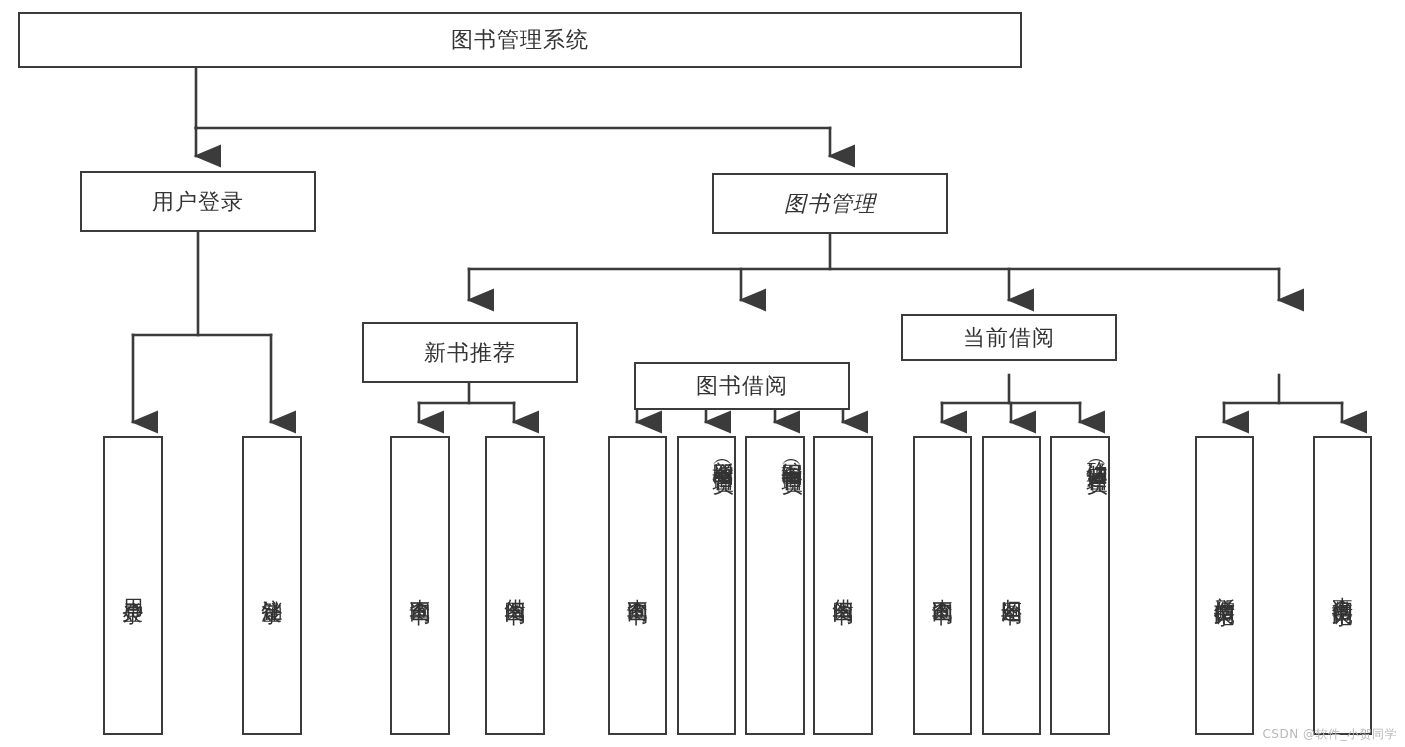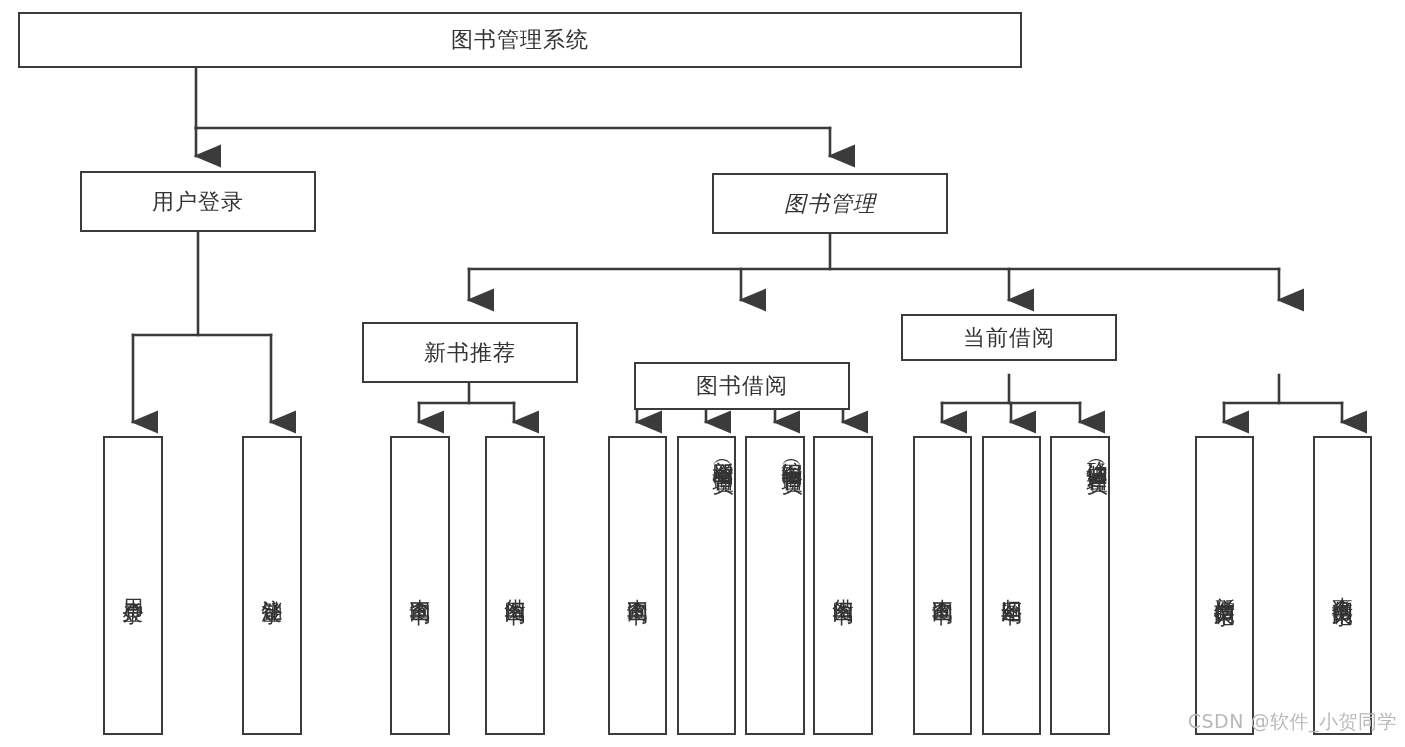--- a/index.html
+++ b/index.html
@@ -36,22 +36,22 @@
     writing-mode:vertical-rl;
     text-orientation:upright;
     display:block;
     white-space:nowrap;
     line-height:1.05;
   }
   .node.v.center{align-items:center;justify-content:center;padding-top:0;}
   .watermark{
     position:absolute;
     right:8px;
-    bottom:12px;
-    font-size:19px;
+    bottom:4px;
+    font-size:12px;
     color:#b9b9b9;
     letter-spacing:0.5px;
     white-space:nowrap;
     pointer-events:none;
   }
 </style>
 </head>
 <body>
 
 <div id="canvas">

